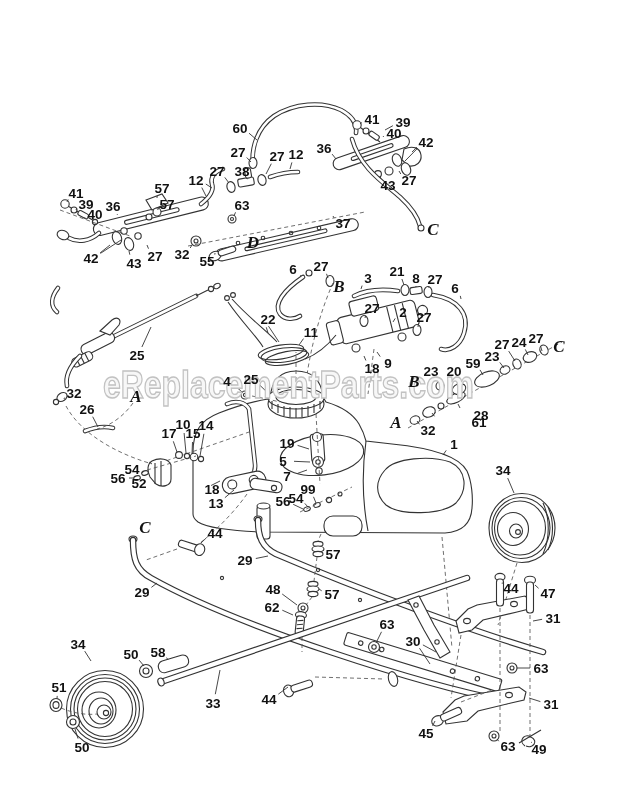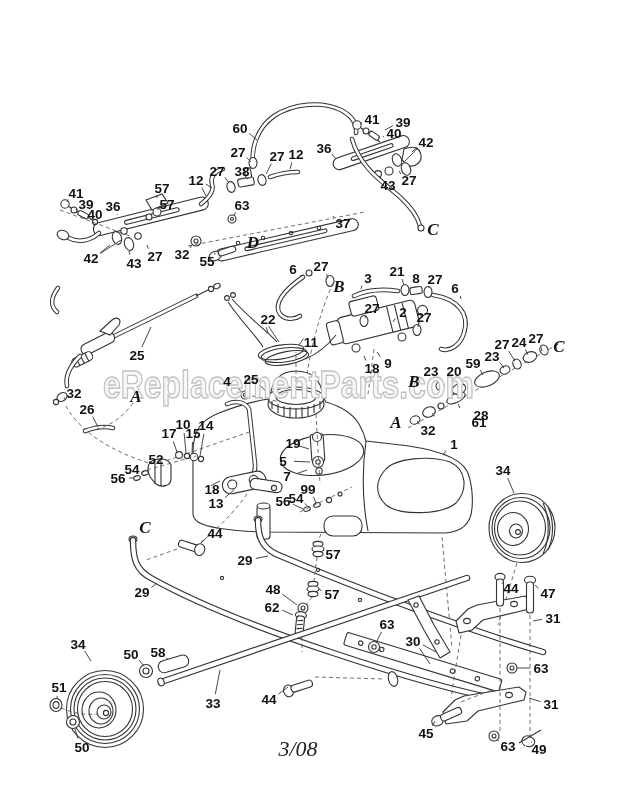--- a/index.html
+++ b/index.html
@@ -492,21 +492,21 @@
       <div class="plabel" style="left: 321px; top: 266px;">27</div>
       <div class="plabel letter" style="left: 339px; top: 287px;">B</div>
       <div class="plabel" style="left: 368px; top: 278px;">3</div>
       <div class="plabel" style="left: 397px; top: 271px;">21</div>
       <div class="plabel" style="left: 416px; top: 278px;">8</div>
       <div class="plabel" style="left: 435px; top: 279px;">27</div>
       <div class="plabel" style="left: 455px; top: 288px;">6</div>
       <div class="plabel" style="left: 372px; top: 308px;">27</div>
       <div class="plabel" style="left: 403px; top: 312px;">2</div>
       <div class="plabel" style="left: 424px; top: 317px;">27</div>
-      <div class="plabel" style="left: 311px; top: 342px;">11</div>
+      <div class="plabel" style="left: 311px; top: 332px;">11</div>
       <div class="plabel" style="left: 250px; top: 319px; margin-left: 18px;">22</div>
       <div class="plabel" style="left: 372px; top: 368px;">18</div>
       <div class="plabel" style="left: 388px; top: 363px;">9</div>
       <div class="plabel" style="left: 502px; top: 344px;">27</div>
       <div class="plabel" style="left: 519px; top: 342px;">24</div>
       <div class="plabel" style="left: 536px; top: 338px;">27</div>
       <div class="plabel letter" style="left: 559px; top: 347px;">C</div>
       <div class="plabel" style="left: 492px; top: 356px;">23</div>
       <div class="plabel" style="left: 473px; top: 363px;">59</div>
       <div class="plabel" style="left: 431px; top: 371px;">23</div>
@@ -519,29 +519,29 @@
       <div class="plabel" style="left: 137px; top: 355px;">25</div>
       <div class="plabel" style="left: 74px; top: 393px;">32</div>
       <div class="plabel" style="left: 87px; top: 409px;">26</div>
       <div class="plabel letter" style="left: 136px; top: 397px;">A</div>
       <div class="plabel" style="left: 227px; top: 381px;">4</div>
       <div class="plabel" style="left: 251px; top: 379px;">25</div>
       <div class="plabel" style="left: 169px; top: 433px;">17</div>
       <div class="plabel" style="left: 183px; top: 424px;">10</div>
       <div class="plabel" style="left: 193px; top: 433px;">15</div>
       <div class="plabel" style="left: 206px; top: 425px;">14</div>
-      <div class="plabel" style="left: 293px; top: 443px;">19</div>
+      <div class="plabel" style="left: 287px; top: 443px;">19</div>
       <div class="plabel" style="left: 283px; top: 461px;">5</div>
       <div class="plabel" style="left: 287px; top: 476px;">7</div>
       <div class="plabel" style="left: 212px; top: 489px;">18</div>
       <div class="plabel" style="left: 216px; top: 503px;">13</div>
       <div class="plabel" style="left: 308px; top: 489px;">99</div>
       <div class="plabel" style="left: 296px; top: 498px;">54</div>
       <div class="plabel" style="left: 283px; top: 501px;">56</div>
-      <div class="plabel" style="left: 139px; top: 459px; margin-left: 17px;">52</div>
+      <div class="plabel" style="left: 139px; top: 483px;">52</div>
       <div class="plabel" style="left: 132px; top: 469px;">54</div>
       <div class="plabel" style="left: 118px; top: 478px;">56</div>
       <div class="plabel" style="left: 454px; top: 444px;">1</div>
       <div class="plabel" style="left: 503px; top: 470px;">34</div>
       <div class="plabel letter" style="left: 145px; top: 528px;">C</div>
       <div class="plabel" style="left: 215px; top: 533px;">44</div>
       <div class="plabel" style="left: 245px; top: 560px;">29</div>
       <div class="plabel" style="left: 142px; top: 592px;">29</div>
       <div class="plabel" style="left: 333px; top: 554px;">57</div>
       <div class="plabel" style="left: 332px; top: 594px;">57</div>
@@ -559,15 +559,14 @@
       <div class="plabel" style="left: 539px; top: 749px;">49</div>
       <div class="plabel" style="left: 269px; top: 699px;">44</div>
       <div class="plabel" style="left: 78px; top: 644px;">34</div>
       <div class="plabel" style="left: 131px; top: 654px;">50</div>
       <div class="plabel" style="left: 158px; top: 652px;">58</div>
       <div class="plabel" style="left: 59px; top: 687px;">51</div>
       <div class="plabel" style="left: 82px; top: 747px;">50</div>
       <div class="plabel" style="left: 213px; top: 703px;">33</div>
     </div>
 
-<div class="datecode">3/08</div>
 
 </div>
 
 </body></html>

